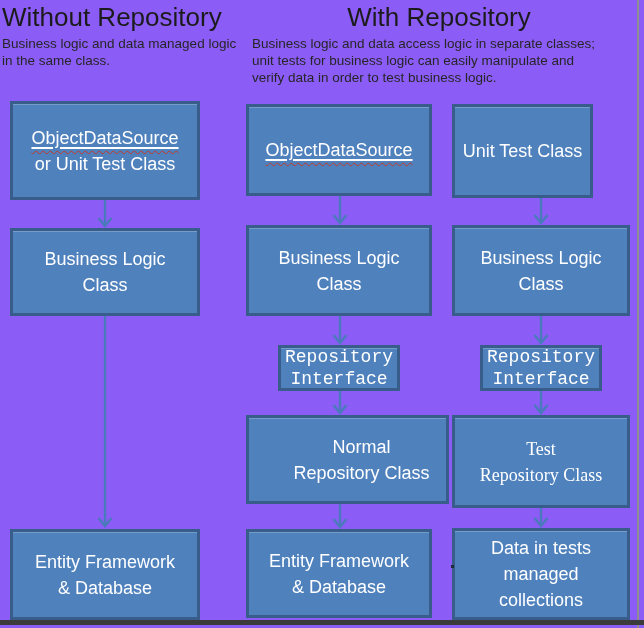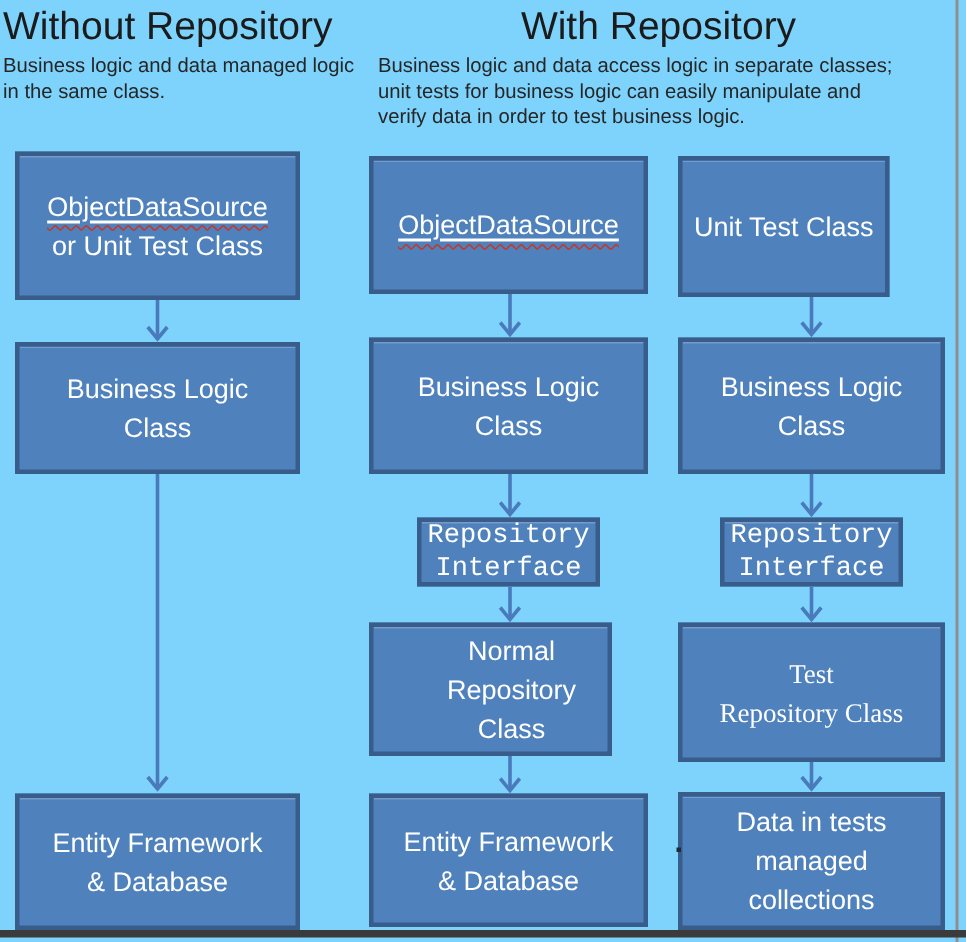--- a/index.html
+++ b/index.html
@@ -8,21 +8,21 @@
     --arrow:#4a7abc;
     --title:#1b1b1b;
     --body-text:#262626;
     --box-text:#ffffff;
     --squiggle:#c0392b;
     --frame-right:#8f8f8f;
     --frame-bottom:#3b3b3b;
   }
   html,body{margin:0;padding:0;background:#fff;}
   #canvas{
-    position:relative;width:644px;height:628px;background:#7dd3fc;
+    position:relative;width:644px;height:628px;background:#8b5cf6;
     font-family:"Liberation Sans", sans-serif;overflow:hidden;
   }
   .title{
     position:absolute;top:1px;font-size:26px;line-height:32px;
     color:var(--title);white-space:nowrap;
   }
   #left-title{left:2px;}
   #right-title{left:240px;width:398px;text-align:center;}
   .desc{position:absolute;top:35px;font-size:13.5px;line-height:17px;color:var(--body-text);}
   #left-desc{left:2px;}
@@ -50,21 +50,21 @@
   #frame-right{position:absolute;left:637px;top:0;width:2px;height:628px;background:var(--frame-right);}
   #frame-bottom{position:absolute;left:0;top:620px;width:644px;height:5px;background:var(--frame-bottom);}
   #stray-dot{position:absolute;left:451px;top:565px;width:3px;height:3px;background:#1d2b3a;}
   
   #box-l1{left:10px;top:101px;width:190px;height:99px;}
   #box-l2{left:10px;top:228px;width:190px;height:88px;}
   #box-l5{left:10px;top:529px;width:190px;height:91px;}
   #box-m1{left:246px;top:104px;width:186px;height:92px;}
   #box-m2{left:246px;top:225px;width:186px;height:91px;}
   #box-m3{left:278px;top:345px;width:122px;height:46px;}
-  #box-m4{left:246px;top:415px;width:162px;height:89px;padding-left:28px;}
+  #box-m4{left:246px;top:415px;width:203px;height:89px;padding-left:28px;}
   #box-m5{left:246px;top:529px;width:186px;height:89px;}
   #box-r1{left:452px;top:104px;width:141px;height:94px;}
   #box-r2{left:452px;top:225px;width:178px;height:91px;}
   #box-r3{left:480px;top:345px;width:122px;height:46px;}
   #box-r4{left:452px;top:415px;width:178px;height:93px;font-family:Liberation Serif, serif;}
   #box-r5{left:452px;top:528px;width:178px;height:92px;}
 </style>
 </head>
 <body>
 

